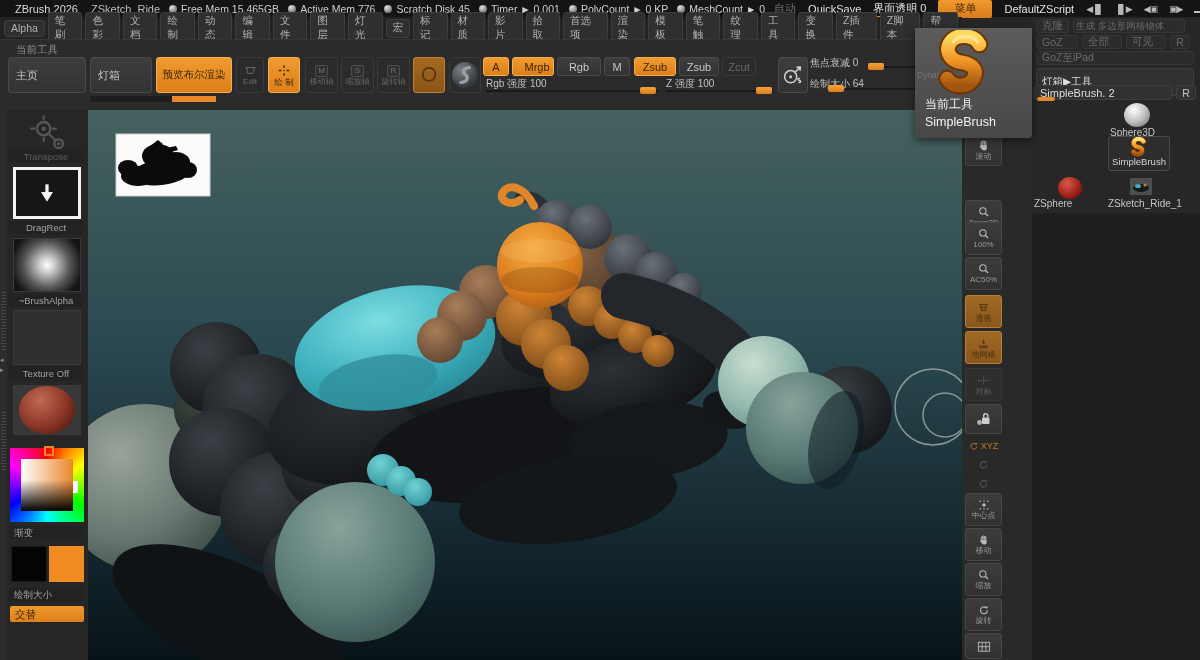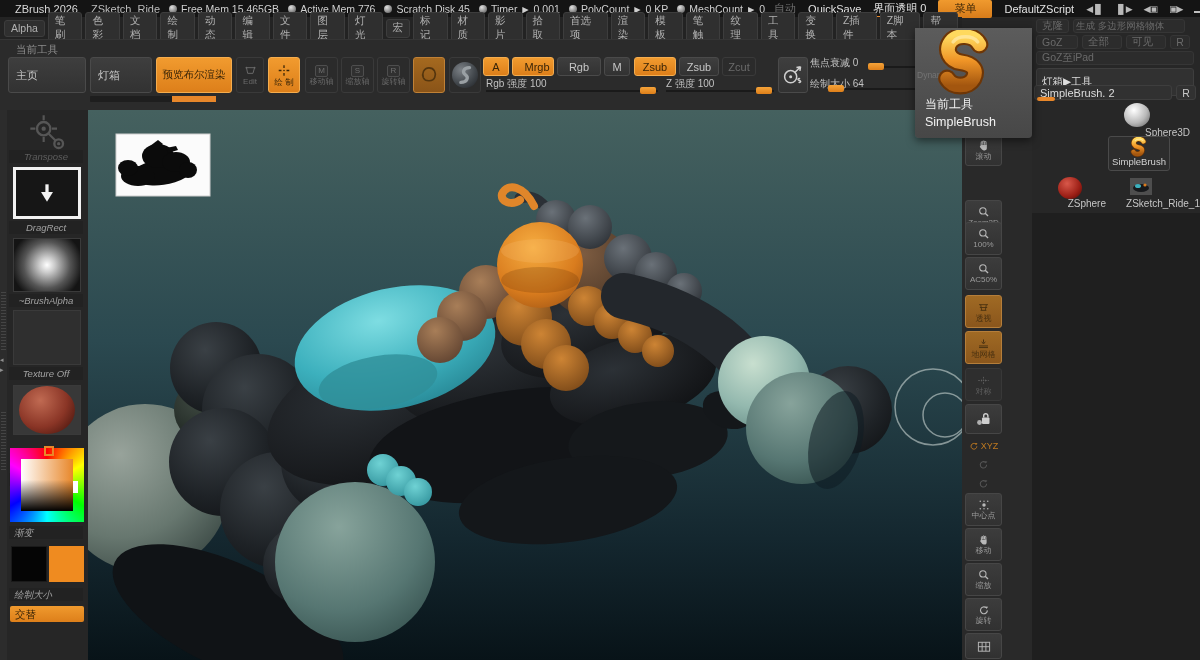--- a/index.html
+++ b/index.html
@@ -53,21 +53,21 @@
   .blob-btn { background:linear-gradient(#a5691f,#8a5418); border:1px solid #c08136; }
   .sphere-chip { width:26px; height:26px; border-radius:50%; background:radial-gradient(circle at 35% 30%,#7c8186,#43484d 55%,#1d2024); }
 
   
   #left-tray { position:absolute; left:0; top:110px; width:88px; height:550px; background:#262626; }
   .tray-scroll { position:absolute; left:0; top:0; width:7px; height:550px; background:#2c2c2c; }
   .tray-dots { position:absolute; left:1px; width:5px; background:repeating-linear-gradient(0deg,#454545 0 1px,#2c2c2c 1px 3px); }
   .tray-arrow { position:absolute; left:0; font-size:7px; color:#8f8f8f; }
   .tray-tile { position:absolute; left:13px; width:68px; }
   .tray-lbl { position:absolute; left:9px; width:74px; height:13px; background:#222222; color:#a2a2a2; font-size:9.5px;
-              text-align:center; line-height:13px; overflow:hidden; white-space:nowrap;font-style:italic; }
+              text-align:center; line-height:13px; overflow:hidden; white-space:nowrap; }
   .alpha-tile { background:radial-gradient(circle at 50% 50%,#ffffff 0%,#cccccc 18%,#555555 55%,#141414 85%); border:1px solid #3a3a3a; }
   .texture-tile { background:#2f2f2f; border:1px solid #3a3a3a; }
   .matcap-tile { background:#383838; border:1px solid #3a3a3a; display:flex; align-items:center; justify-content:center; }
   .matcap-sphere { width:56px; height:48px; border-radius:50%; background:radial-gradient(circle at 38% 30%,#c06a52,#8a3526 55%,#4a160e 90%); }
   .dragrect-tile { background:#161616; border:3px solid #f2f2f2; display:flex; align-items:center; justify-content:center; }
   .picker { position:absolute; left:10px; width:74px; height:74px;
             background:conic-gradient(#ff0000,#ffff00,#00ff00,#00ffff,#0000ff,#ff00ff,#ff0000); }
   .picker-inner { position:absolute; left:11px; top:11px; width:52px; height:52px;
             background:linear-gradient(to bottom,rgba(0,0,0,0) 40%,#000 100%),linear-gradient(to right,#ffffff,#e8872a); }
   .picker-hue-marker { position:absolute; left:34px; top:-2px; width:10px; height:10px; border:2px solid #e8872a; background:transparent; }
@@ -109,21 +109,21 @@
   .rp-btn.dim { color:#6a6a6a; background:#2c2c2c; border-color:#363636; }
   .rp-wide { width:158px; }
   .rp-slider { position:relative; background:#313131; border:1px solid #3e3e3e; border-radius:3px; color:#dcdcdc;
                font-size:11px; display:flex; align-items:center; padding:0 5px; }
   .rp-slider .mini-handle { position:absolute; left:2px; bottom:-2px; width:18px; height:4px; background:#e8872a; border-radius:2px; }
   .tool-tile-big { position:absolute; left:2px; top:85px; width:72px; height:71px; background:linear-gradient(#424242,#343434);
                    border:1px solid #5a5a5a; border-radius:4px; display:flex; flex-direction:column; align-items:center; }
   .tool-tile-big .tt-lbl { color:#c2c2c2; font-size:10px; margin-top:-4px; }
   .thumb-sphere { width:26px; height:24px; border-radius:50%; background:radial-gradient(circle at 38% 30%,#ffffff,#b9b9b9 55%,#5a5a5a); }
   .thumb-zsphere { width:24px; height:22px; border-radius:50%; background:radial-gradient(circle at 38% 30%,#d8584a,#9c1f16 60%,#490703); }
-  .grid-lbl { position:absolute; color:#c6c6c6; font-size:10px; text-align:right; white-space:nowrap; }
+  .grid-lbl { position:absolute; color:#c6c6c6; font-size:10px; text-align:left; white-space:nowrap; }
   .sb-tile { position:absolute; left:76px; top:119px; width:62px; height:35px; background:#2d2d2d; border:1px solid #4a4a4a;
              border-radius:3px; display:flex; flex-direction:column; align-items:center; justify-content:flex-start; }
   .sb-tile .tt-lbl { color:#d2d2d2; font-size:9.5px; margin-top:-2px; }
   .rp-lower { position:absolute; left:0; top:196px; width:168px; height:447px; background:#1f1f1f; }
 
   svg.icon { display:block; }
 </style>
 </head>
 <body>
 

